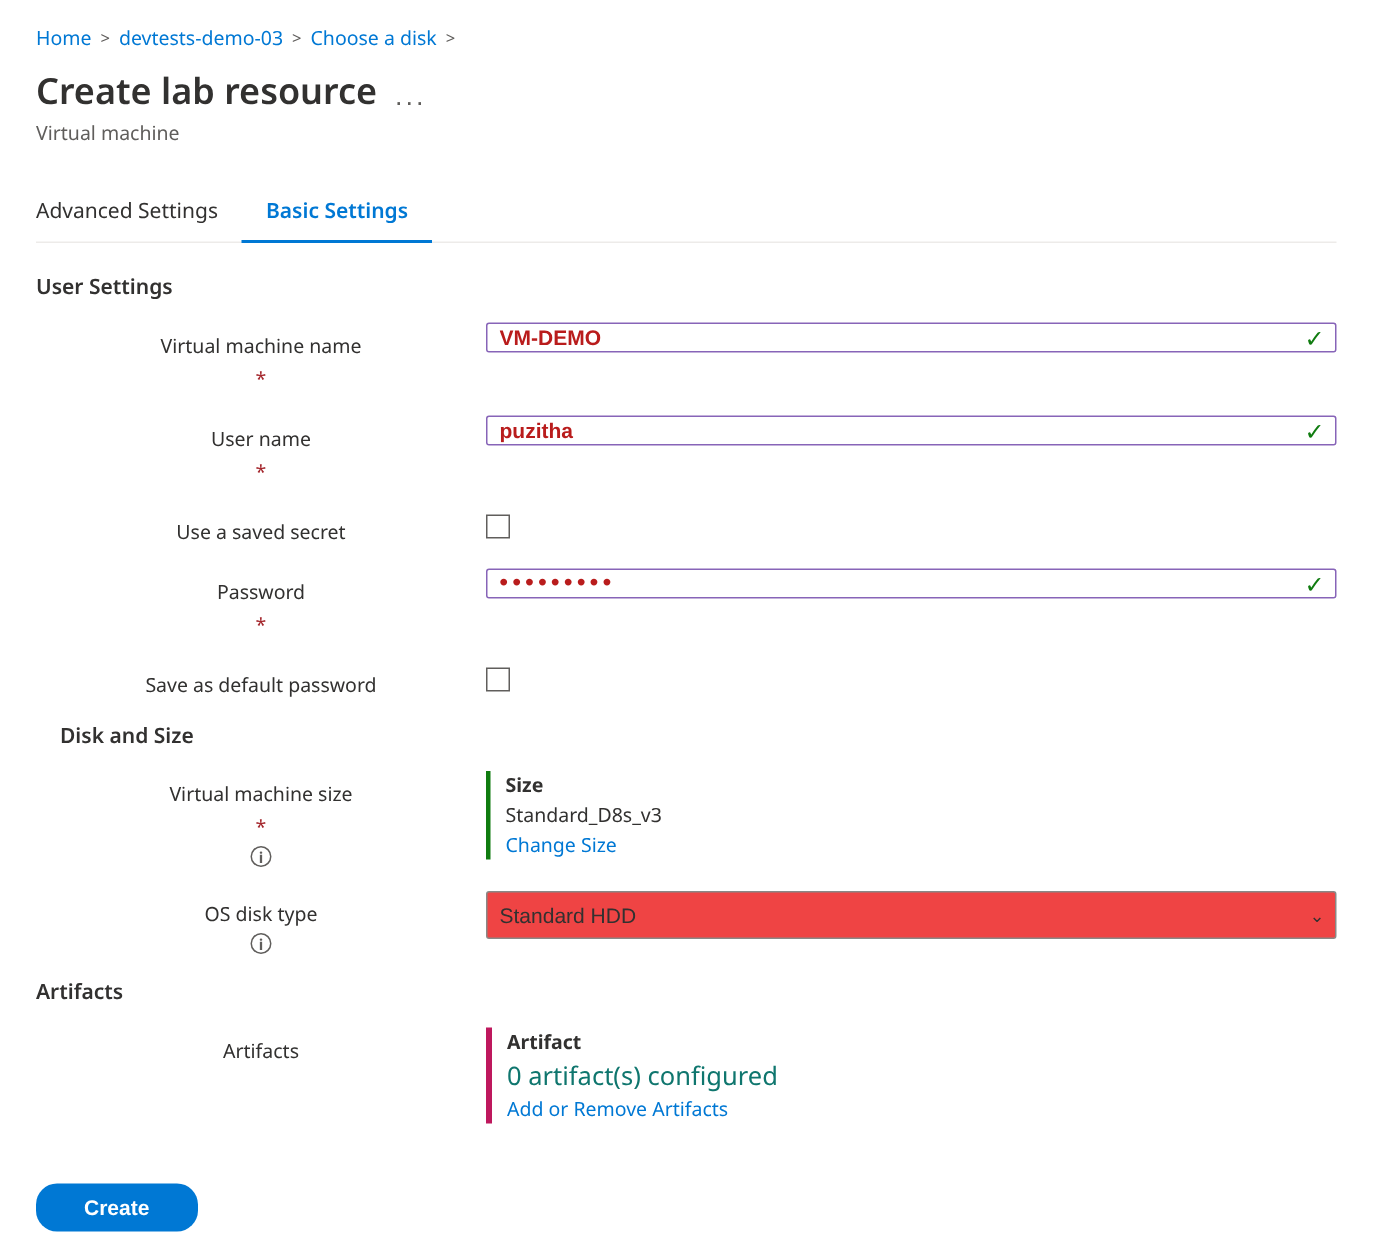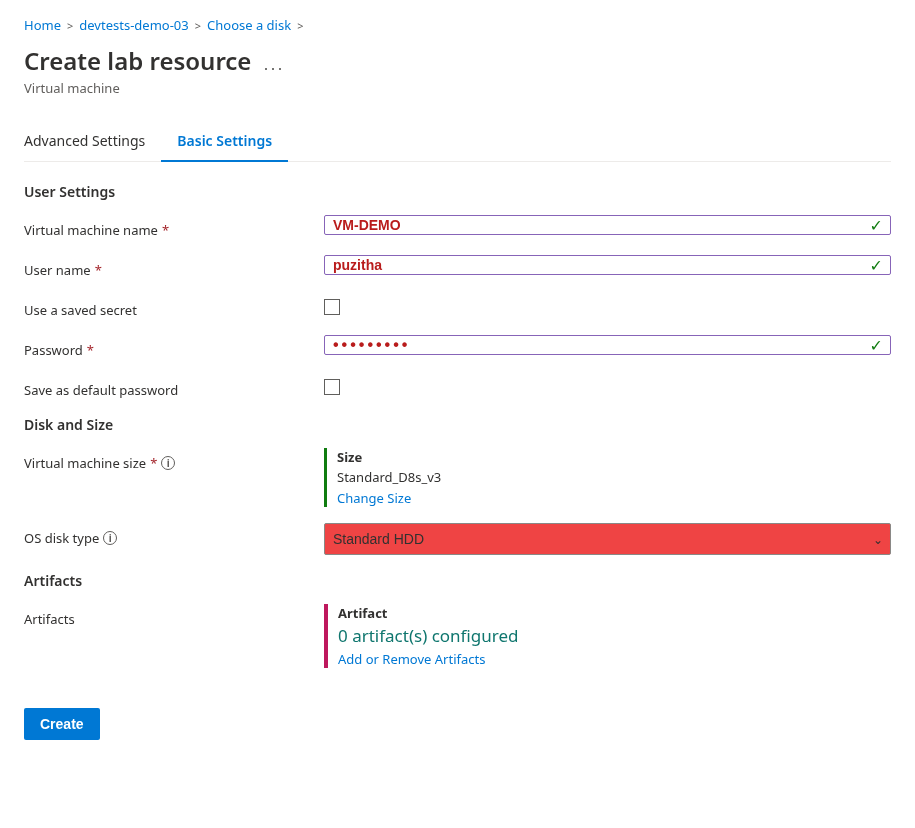--- a/index.html
+++ b/index.html
@@ -98,20 +98,21 @@
     }
     .form-label {
       width: 300px;
       min-width: 300px;
       font-size: 13px;
       color: #323130;
       padding-top: 6px;
       display: flex;
       align-items: center;
       gap: 4px;
+      flex-direction: column;
     }
     .required-star {
       color: #a4262c;
     }
     .info-icon {
       display: inline-flex;
       align-items: center;
       justify-content: center;
       width: 14px;
       height: 14px;
@@ -254,22 +255,22 @@
 
     
     .footer {
       margin-top: 28px;
       padding-top: 12px;
     }
     .create-btn {
       background: #0078d4;
       color: #fff;
       border: none;
-      border-radius: 2px;
-      padding: 6px 16px;
+      border-radius: 14px;
+      padding: 6px 32px;
       font-size: 14px;
       font-weight: 600;
       cursor: pointer;
       height: 32px;
     }
   </style>
 </head>
 <body>
 
 <nav class="breadcrumb">
@@ -348,21 +349,21 @@
   <div class="form-label">
     <span>Save as default password</span>
   </div>
   <div class="form-control-wrap">
     <div class="checkbox-wrapper">
       <input type="checkbox" class="checkbox-input" style="">
     </div>
   </div>
 </div>
 
-<div class="section-title" style="margin-top:8px;">Disk and Size</div>
+<div class="section-title" style="margin-top:8px;margin-left:16px;">Disk and Size</div>
 
 <div class="form-row">
   <div class="form-label">
     <span>Virtual machine size</span>
     <span class="required-star">*</span>
     <span class="info-icon">i</span>
   </div>
   <div class="form-control-wrap">
     <div class="size-info">
       <div class="size-label">Size</div>

